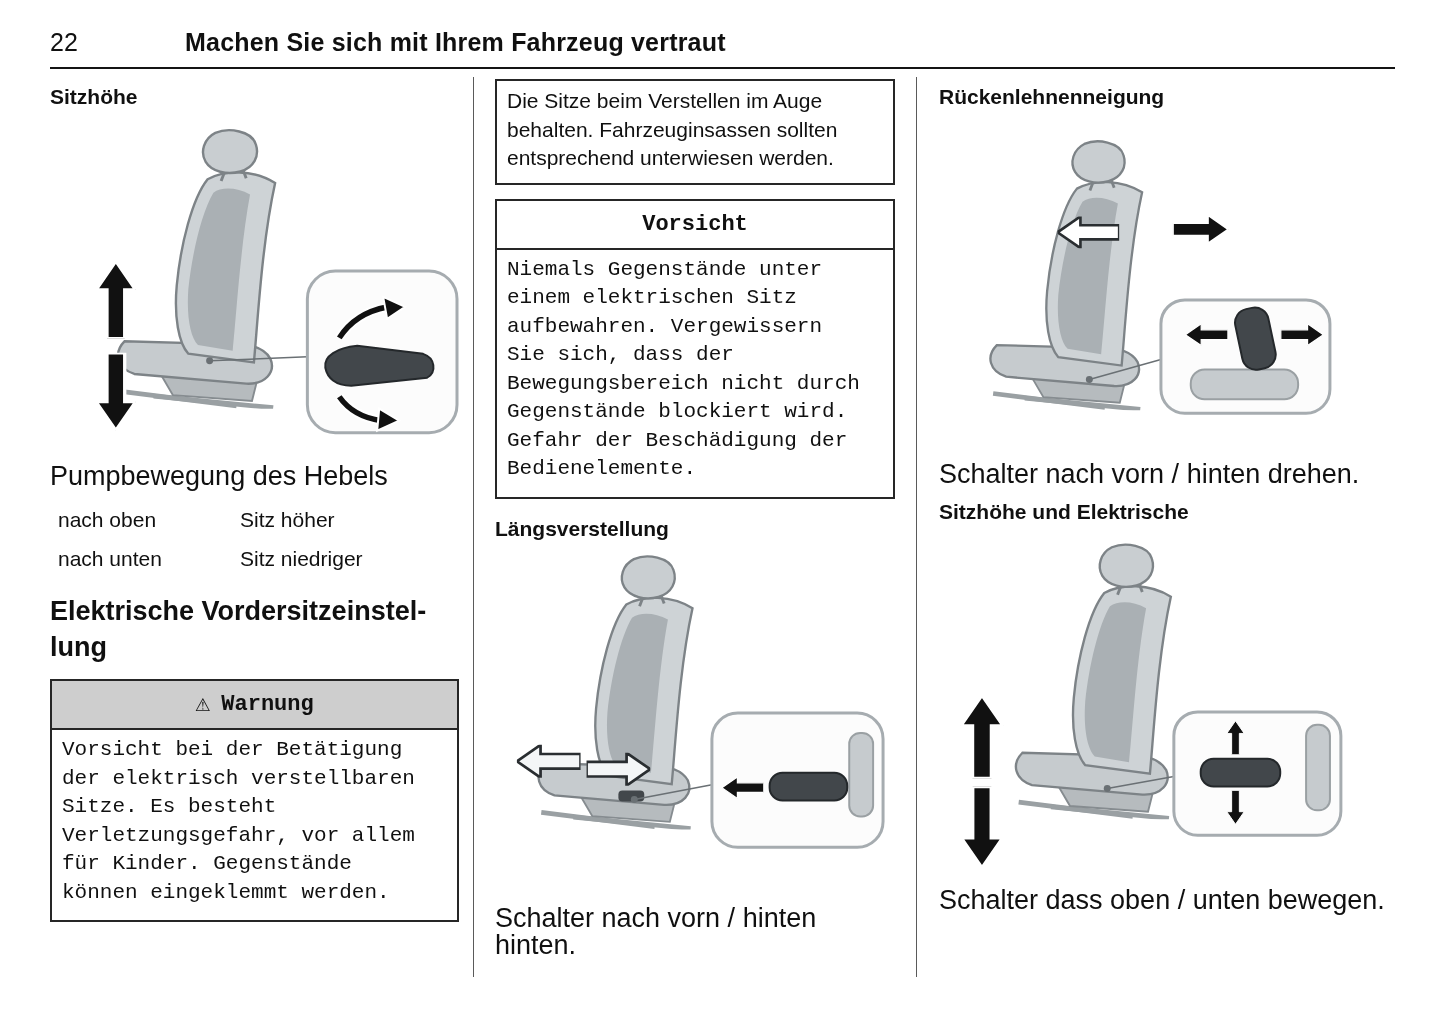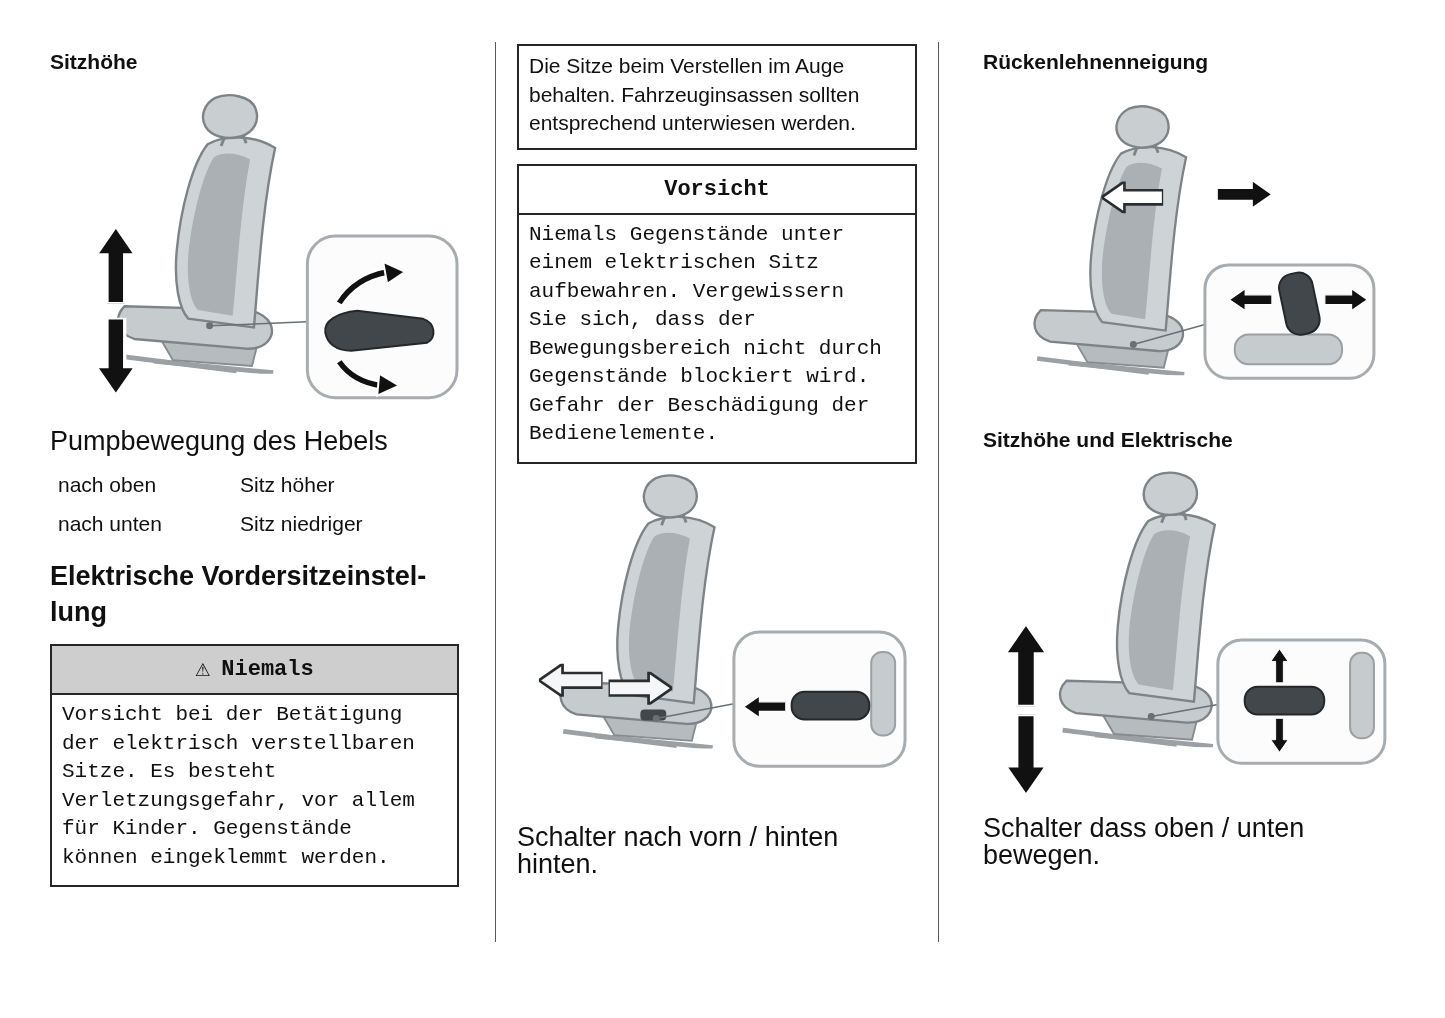--- a/index.html
+++ b/index.html
@@ -10,21 +10,21 @@
     color:#101010;
   }
   .page { width:1445px; height:1018px; padding:16px 50px 0 50px; }
 
   
   .header { display:flex; align-items:baseline; padding:12px 0 10px 0; border-bottom:2px solid #141414; }
   .page-number { font-size:25px; width:135px; }
   .page-title { font-size:25px; font-weight:700; letter-spacing:0.2px; }
 
   
-  .columns { display:flex; margin-top:26px; height:900px;gap:22px; }
+  .columns { display:flex; margin-top:8px; height:900px; }
   .col { height:100%; }
   .col-left  { width:423px; padding-right:14px; }
   .col-mid   { width:444px; padding:0 21px; border-left:1px solid #5a5a5a; border-right:1px solid #5a5a5a; }
   .col-right { flex:1; padding-left:22px; }
 
   .section-heading { font-size:21px; font-weight:700; margin:8px 0 4px 0; }
   .big-heading { font-size:27px; font-weight:700; line-height:36px; margin:22px 0 8px 0; }
   .caption { font-size:27px; line-height:27px; margin-top:10px; }
 
   .figure { position:relative; }
@@ -74,20 +74,24 @@
   <symbol id="sym-arrow-left" viewBox="0 0 70 36">
       <polygon points="0,18 26,0 26,10 70,10 70,26 26,26 26,36"></polygon>
     </symbol>
   <symbol id="sym-arrow-right" viewBox="0 0 70 36">
       <polygon points="70,18 44,0 44,10 0,10 0,26 44,26 44,36"></polygon>
     </symbol>
 </svg>
 
 <div class="page">
 
+  <div class="header">
+    <div class="page-number">22</div>
+    <div class="page-title">Machen Sie sich mit Ihrem Fahrzeug vertraut</div>
+  </div>
 
   <div class="columns">
 
     <div class="col col-left">
       <div class="section-heading">Sitzhöhe</div>
 
       <div class="figure">
         <svg viewBox="0 0 410 340" width="409" height="340">
           <use href="#sym-seat" x="42" y="6" width="232" height="290"></use>
           <line x1="160" y1="248" x2="258" y2="244" stroke="#6a7074" stroke-width="1.5"></line>
@@ -116,34 +120,35 @@
           <div class="kv-key">nach unten</div>
           <div class="kv-val">Sitz niedriger</div>
         </div>
       </div>
 
       <div class="big-heading">Elektrische Vordersitzeinstel­lung</div>
 
       <div class="box">
         <div class="warn-header">
           <span class="warn-glyph">⚠</span>
-          <span>Niemals</span>
+          <span>Warnung</span>
         </div>
         <div class="box-body">Vorsicht bei der Betätigung der elektrisch verstellbaren Sitze. Es besteht Verletzungsgefahr, vor allem für Kinder. Gegenstände können eingeklemmt werden.</div>
       </div>
     </div>
 
     <div class="col col-mid">
       <div class="box-plain" style="margin-top:2px">Die Sitze beim Verstellen im Auge behalten. Fahrzeuginsassen sollten entsprechend unterwiesen werden.</div>
 
       <div class="box">
         <div class="caution-header">Vorsicht</div>
         <div class="box-body">Niemals Gegenstände unter einem elektrischen Sitz aufbewahren. Vergewissern Sie sich, dass der Bewegungsbereich nicht durch Gegenstände blockiert wird. Gefahr der Beschädigung der Bedienelemente.</div>
       </div>
 
+      <div class="section-heading" style="margin-top:18px">Längsverstellung</div>
 
       <div class="figure">
         <svg viewBox="0 0 402 340" width="400" height="340">
           <use href="#sym-seat" x="18" y="0" width="228" height="285"></use>
           <rect x="124" y="246" width="26" height="11" rx="4" fill="#42474b"></rect>
           <line x1="140" y1="255" x2="218" y2="240" stroke="#6a7074" stroke-width="1.5"></line>
           <circle cx="140" cy="255" r="3.5" fill="#6a7074"></circle>
           <rect x="218" y="168" width="172" height="135" rx="26" fill="#fcfcfc" stroke="#a6acb0" stroke-width="3"></rect>
           <rect x="356" y="188" width="24" height="84" rx="11" fill="#c6cbce" stroke="#9aa0a3" stroke-width="2"></rect>
           <use href="#sym-arrow-left" x="228" y="232" width="42" height="22" fill="#111" stroke="#fff" stroke-width="2"></use>
@@ -167,20 +172,21 @@
           <rect x="222" y="188" width="170" height="114" rx="24" fill="#fcfcfc" stroke="#a6acb0" stroke-width="3"></rect>
           <rect x="252" y="258" width="108" height="30" rx="14" fill="#c6cbce" stroke="#9aa0a3" stroke-width="2"></rect>
           <rect x="300" y="196" width="34" height="62" rx="14" transform="rotate(-12 317 227)" fill="#42474b" stroke="#24282b" stroke-width="2"></rect>
           <use href="#sym-arrow-left" x="246" y="212" width="44" height="22" fill="#111" stroke="#fff" stroke-width="2"></use>
           <use href="#sym-arrow-right" x="342" y="212" width="44" height="22" fill="#111" stroke="#fff" stroke-width="2"></use>
           <use href="#sym-arrow-left" x="118" y="104" width="62" height="32" fill="#fff" stroke="#2a2e31" stroke-width="3"></use>
           <use href="#sym-arrow-right" x="234" y="102" width="56" height="30" fill="#111" stroke="#fff" stroke-width="2.5"></use>
         </svg>
       </div>
 
+      <div class="caption">Schalter nach vorn / hinten drehen.</div>
 
       <div class="section-heading" style="margin-top:12px">Sitzhöhe und Elektrische</div>
 
       <div class="figure">
         <svg viewBox="0 0 420 345" width="420" height="343">
           <use href="#sym-seat" x="50" y="6" width="230" height="287"></use>
           <line x1="168" y1="262" x2="235" y2="250" stroke="#6a7074" stroke-width="1.5"></line>
           <circle cx="168" cy="262" r="3.5" fill="#6a7074"></circle>
           <rect x="235" y="185" width="168" height="124" rx="24" fill="#fcfcfc" stroke="#a6acb0" stroke-width="3"></rect>
           <rect x="368" y="198" width="24" height="86" rx="11" fill="#c6cbce" stroke="#9aa0a3" stroke-width="2"></rect>

